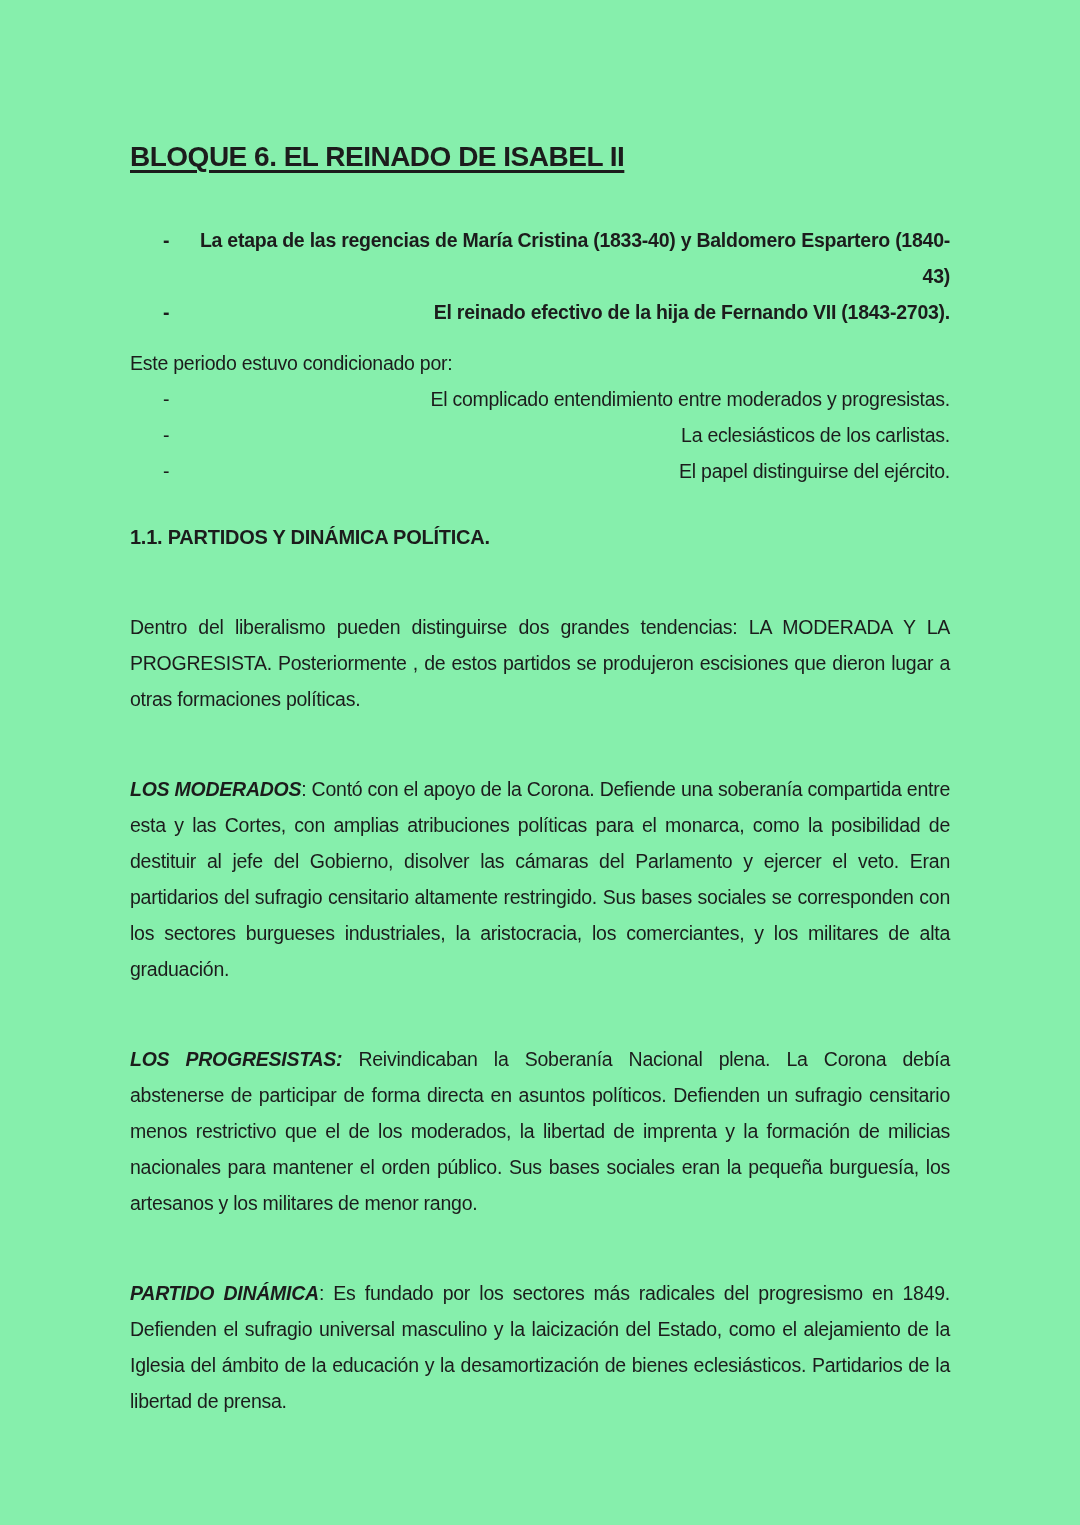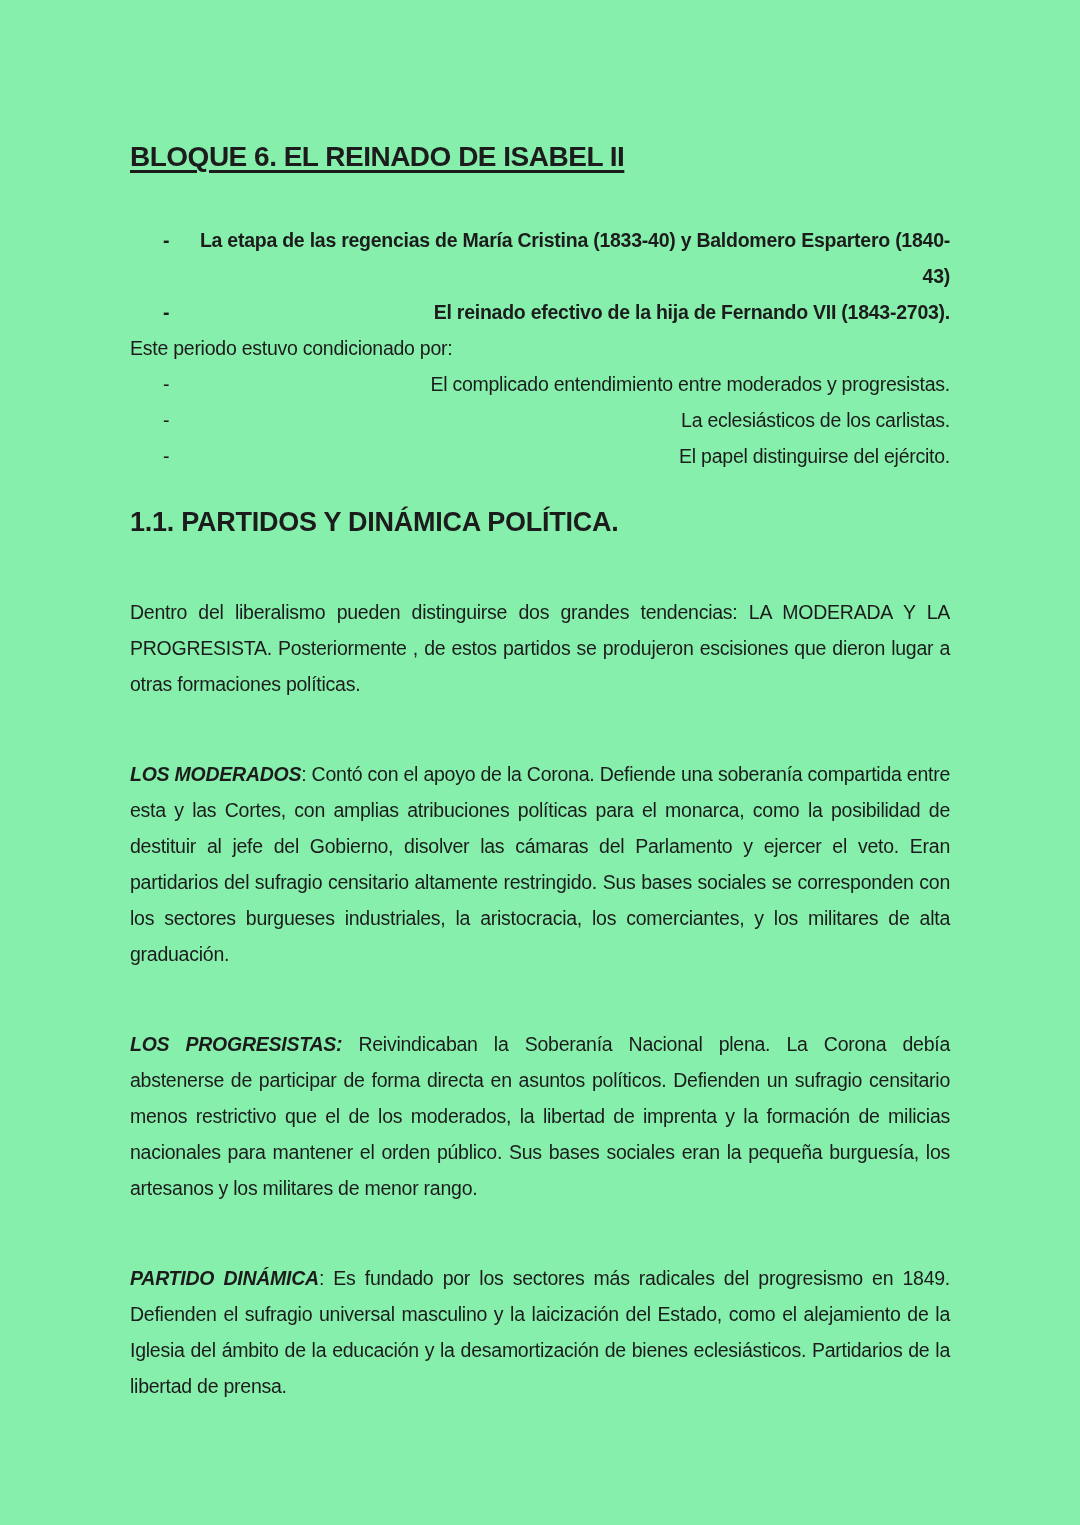--- a/index.html
+++ b/index.html
@@ -62,21 +62,21 @@
   }
   .blist .item-text {
     flex: 1 1 auto;
     text-align: right;
   }
   .bold-list li {
     font-weight: bold;
   }
   .section-heading {
     margin: 30px 0 0 0;
-    font-size: 27px;
+    font-size: 20px;
     line-height: 36px;
     font-weight: bold;
     letter-spacing: -0.25px;
   }
   .party-name {
     font-weight: bold;
     font-style: italic;
   }
 </style>
 </head>
@@ -91,21 +91,21 @@
     <li>
       <span class="dash">-</span>
       <span class="item-text">La etapa de las regencias de María Cristina (1833-40) y Baldomero Espartero (1840-43)</span>
     </li>
     <li>
       <span class="dash">-</span>
       <span class="item-text">El reinado efectivo de la hija de Fernando VII (1843-2703).</span>
     </li>
   </ul>
 
-  <p class="para" style="margin-top:0">Este periodo estuvo condicionado por:</p>
+  <p class="para" style="margin-top:15px">Este periodo estuvo condicionado por:</p>
 
   <ul class="blist">
     <li>
       <span class="dash">-</span>
       <span class="item-text">El complicado entendimiento entre moderados y progresistas.</span>
     </li>
     <li>
       <span class="dash">-</span>
       <span class="item-text">La eclesiásticos de los carlistas.</span>
     </li>

